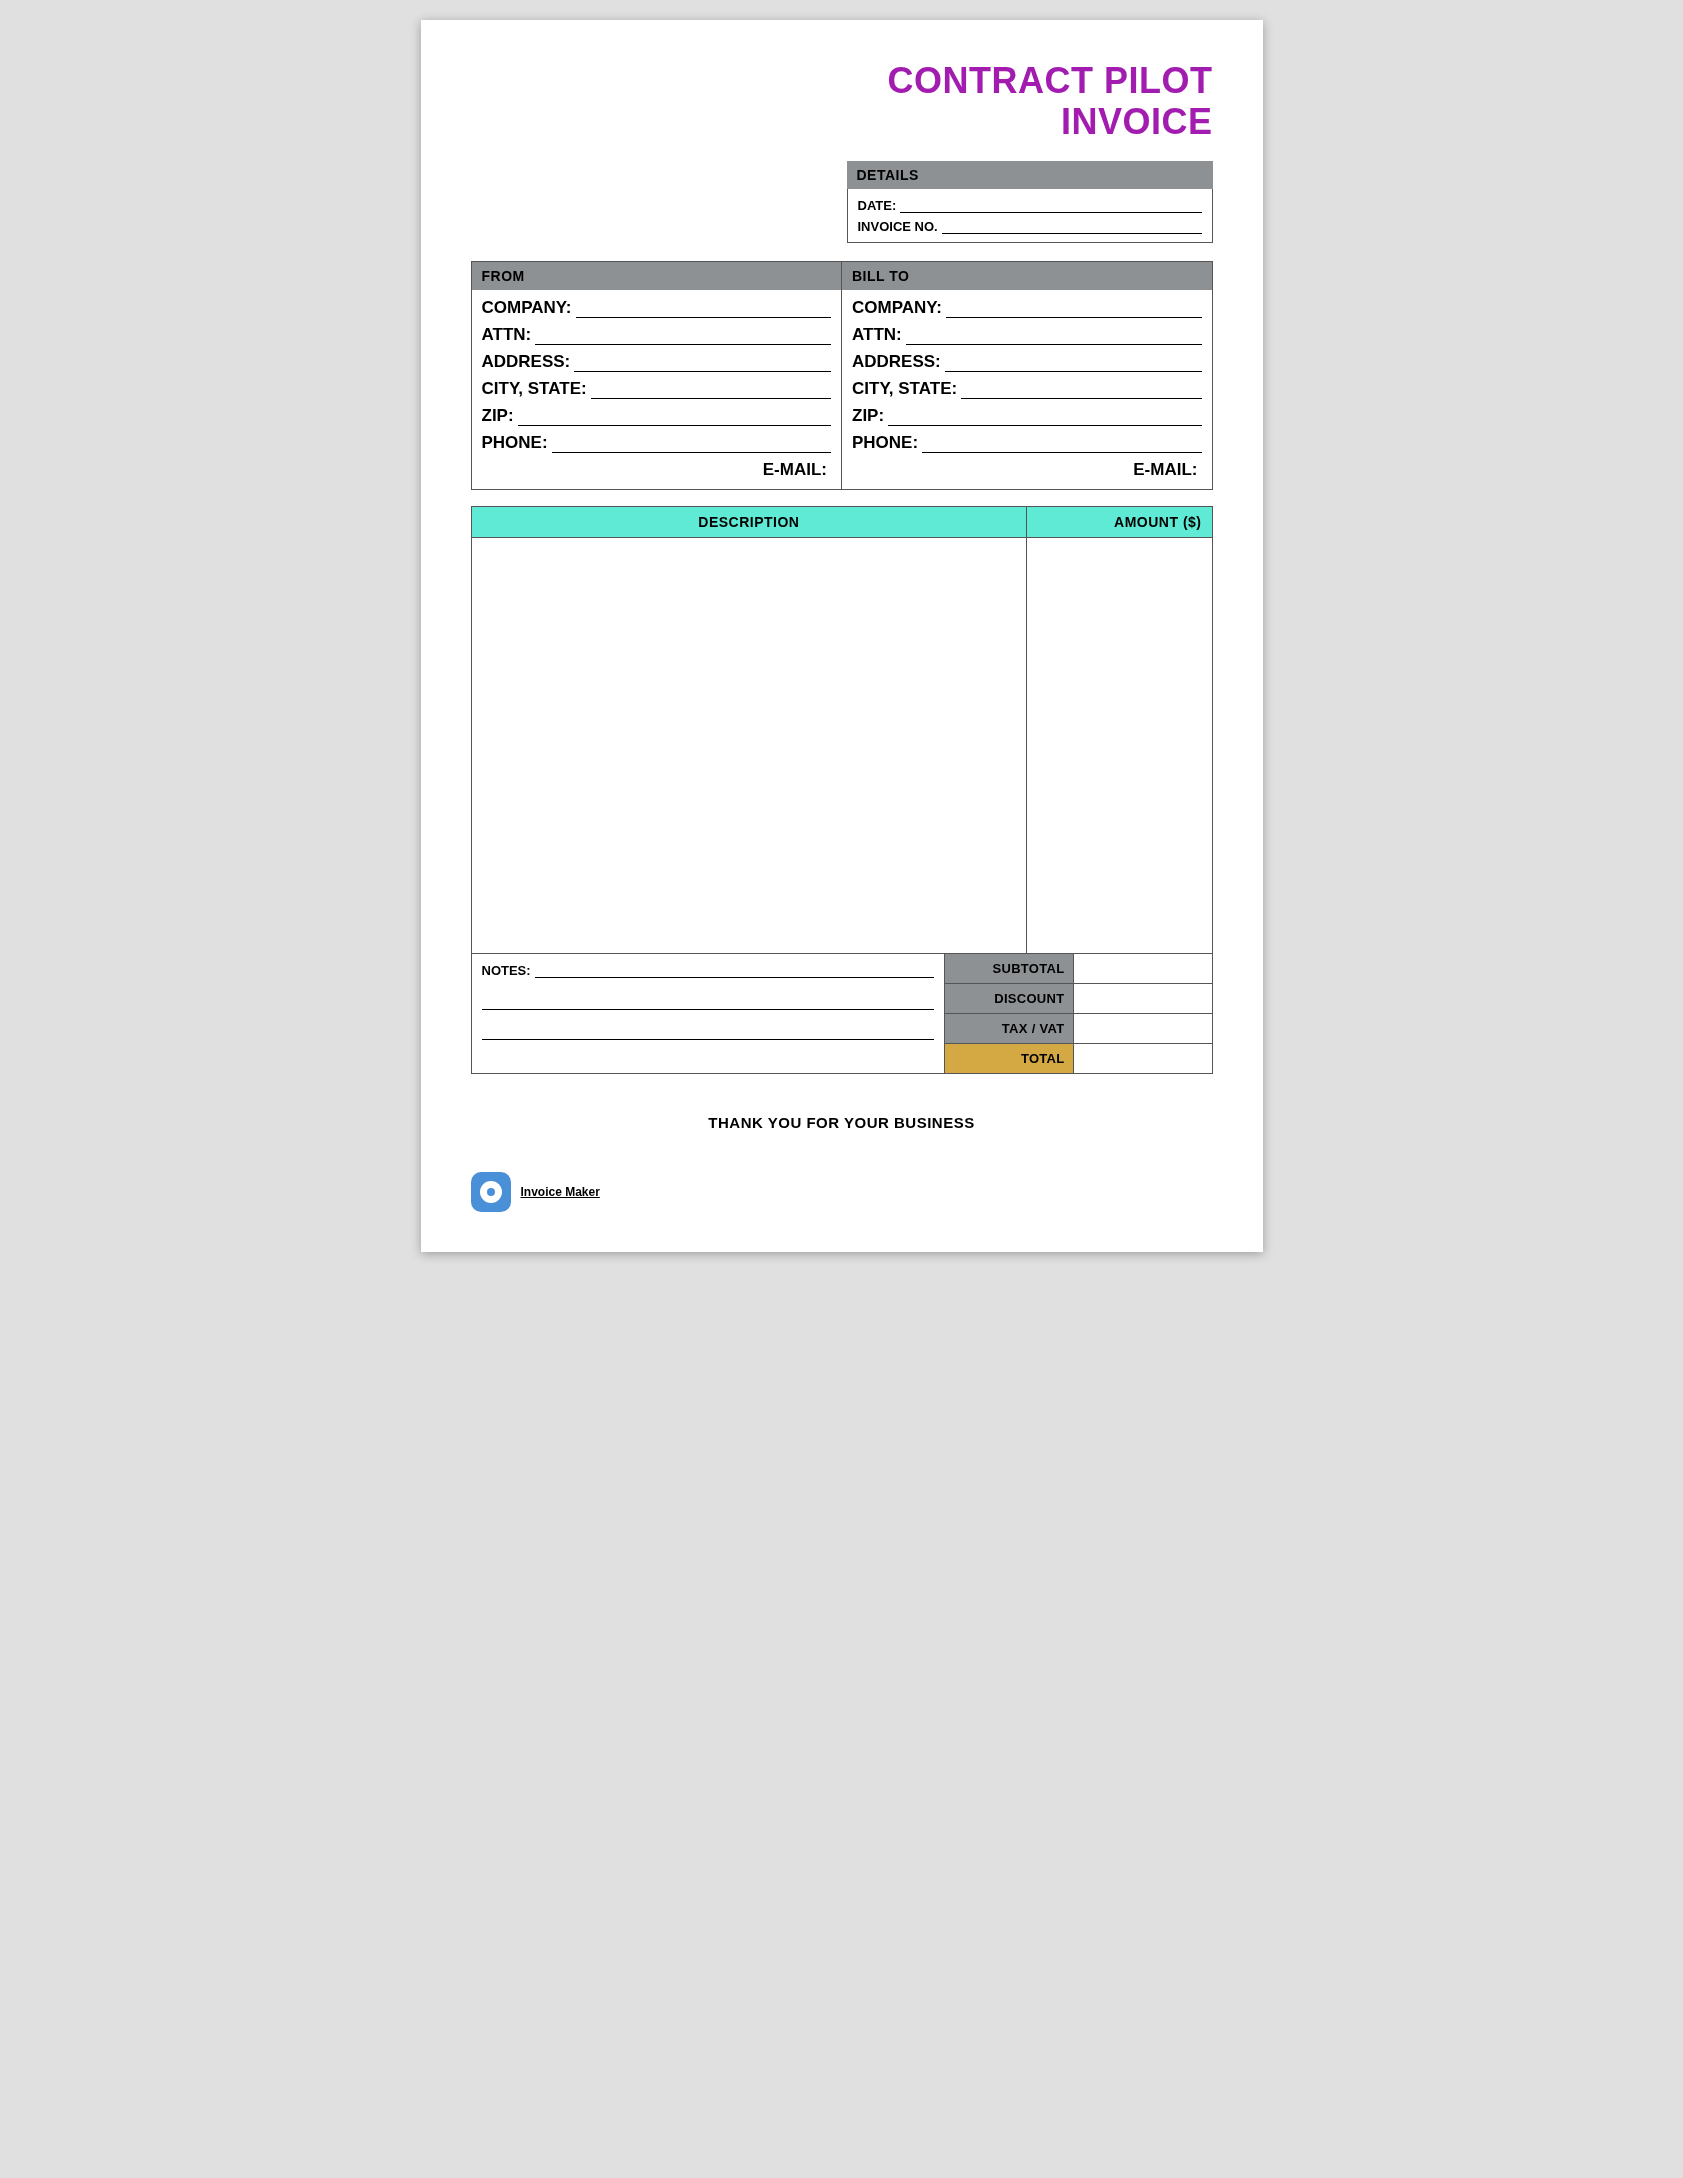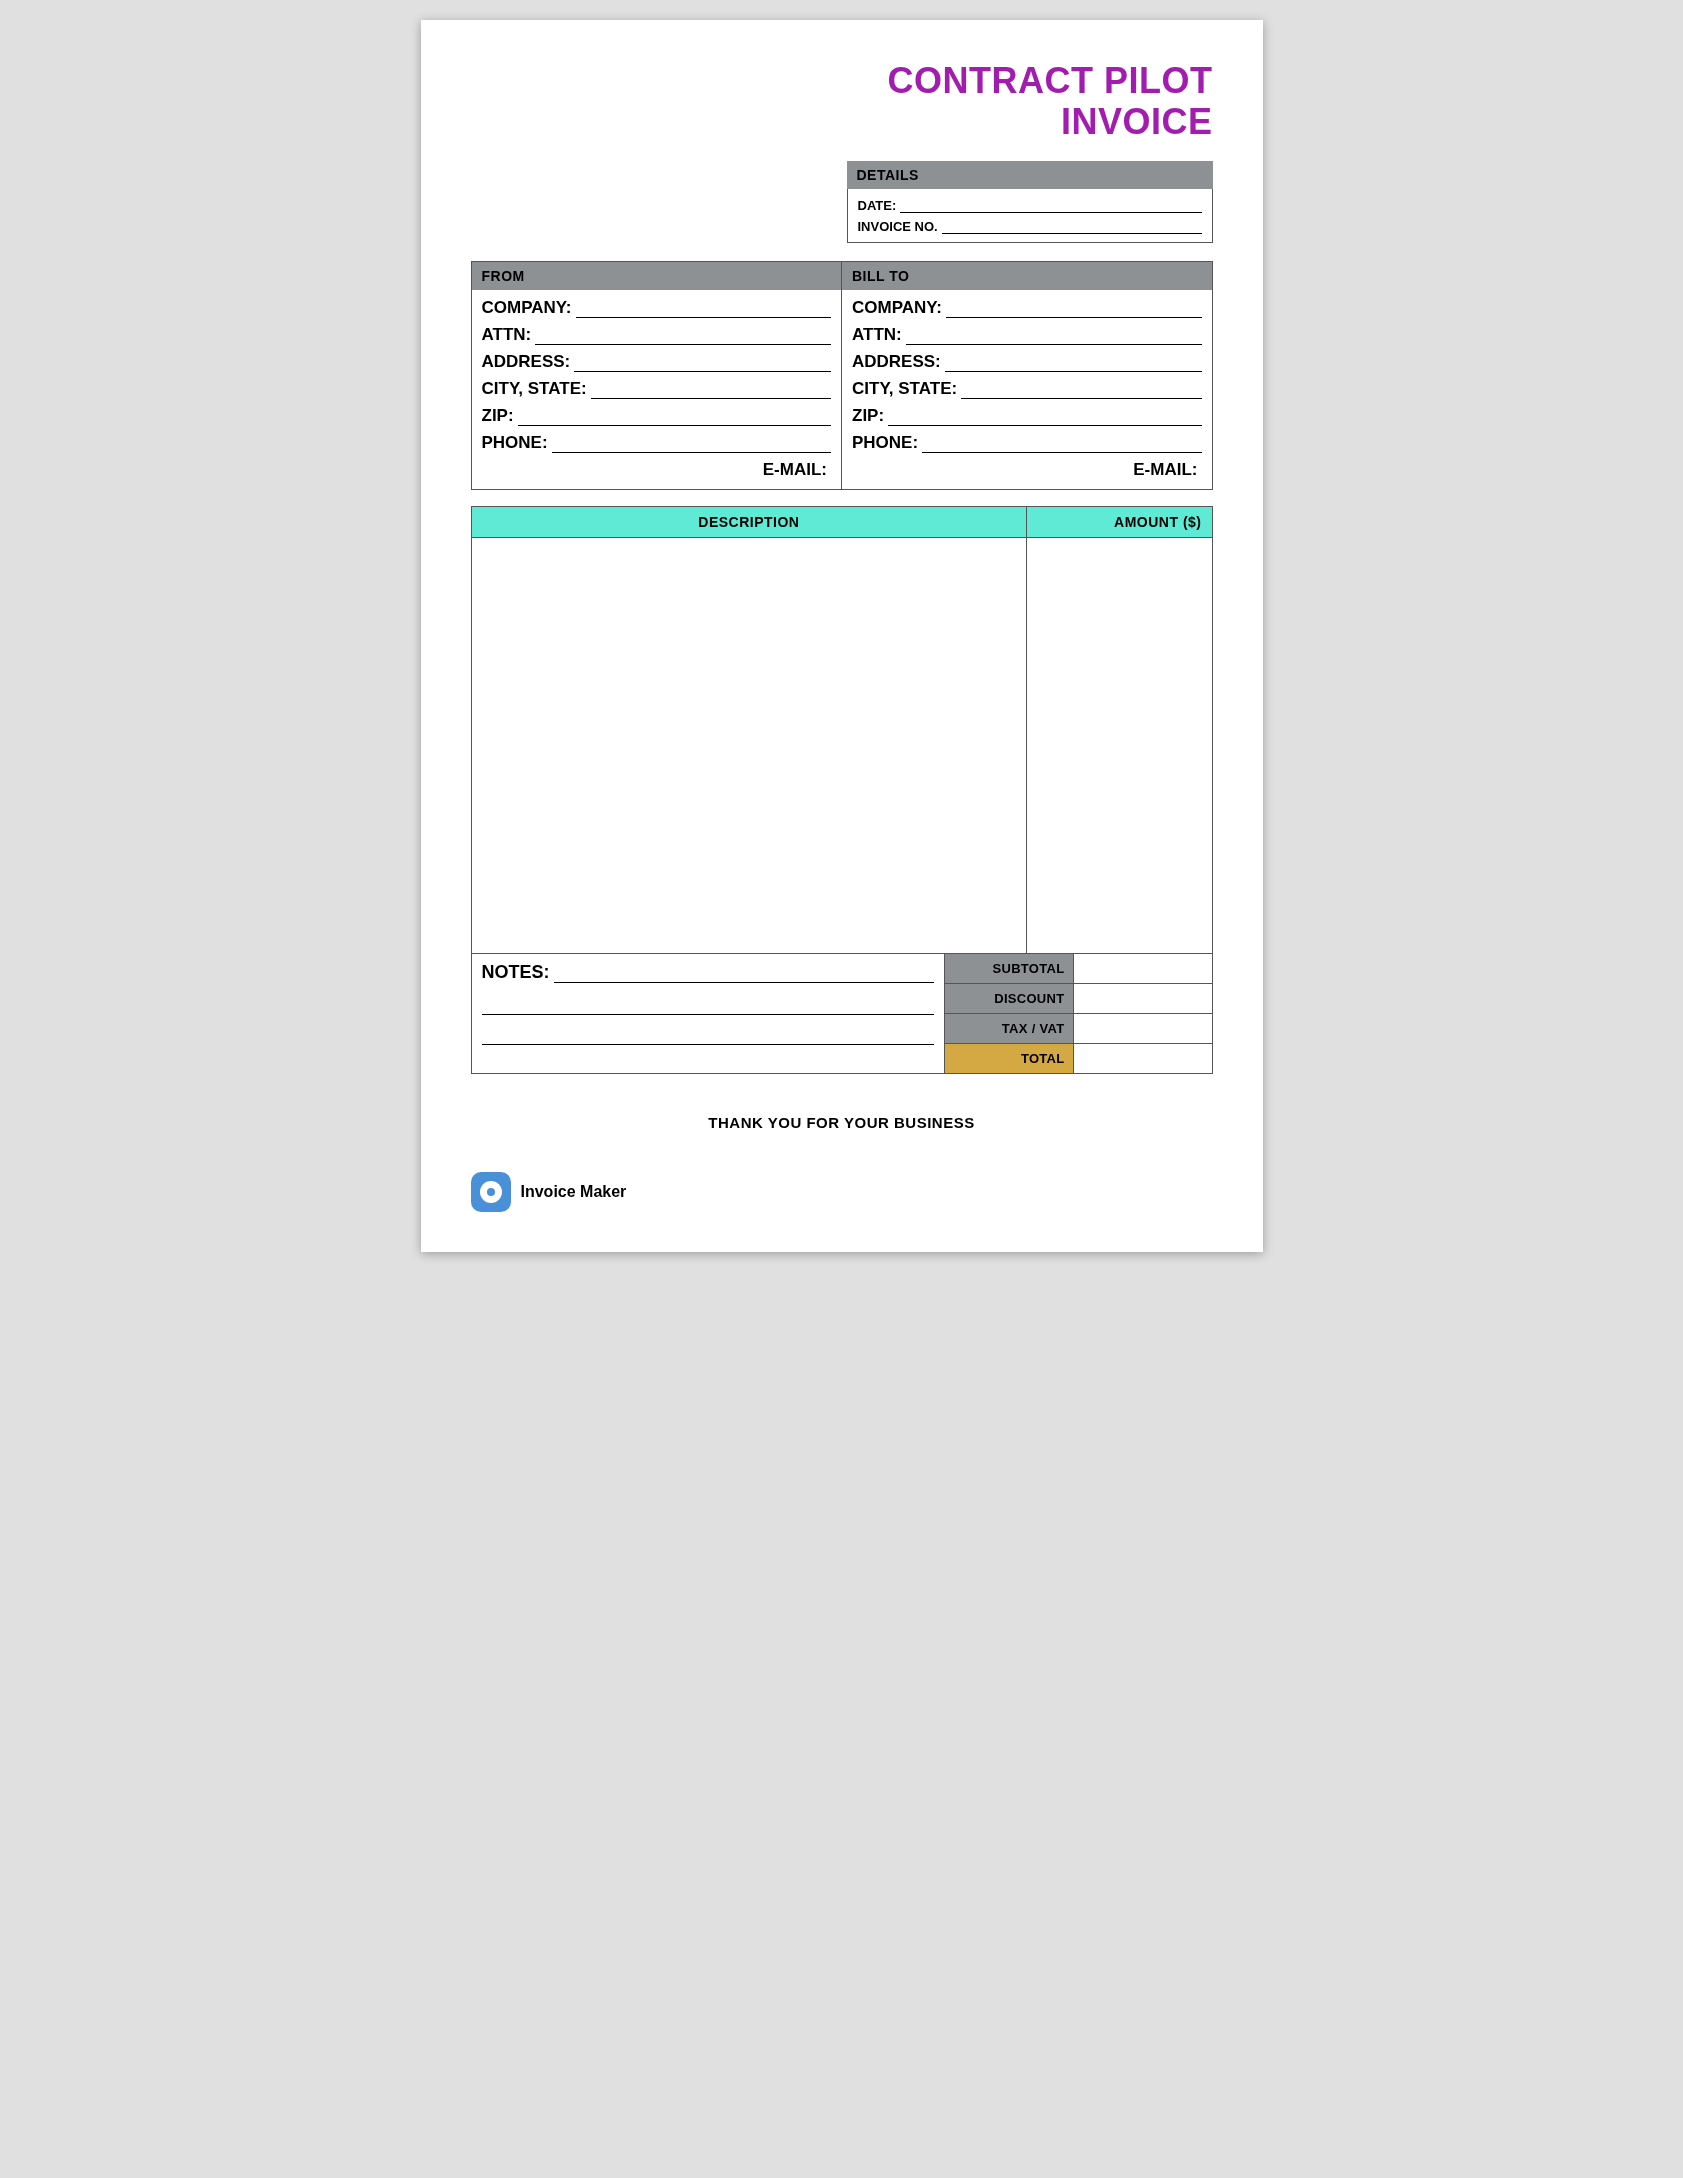--- a/index.html
+++ b/index.html
@@ -194,21 +194,21 @@
     }
 
     .notes-row {
       display: flex;
       align-items: flex-end;
       margin-bottom: 16px;
     }
 
     .notes-label {
       font-weight: 700;
-      font-size: 18px;
+      font-size: 13px;
       margin-right: 4px;
     }
 
     .notes-line {
       border-bottom: 1.5px solid #000;
       flex: 1;
       height: 16px;
     }
 
     .notes-extra-lines {
@@ -302,23 +302,24 @@
     }
 
     .footer-icon-dot {
       width: 8px;
       height: 8px;
       background: #4a90d9;
       border-radius: 50%;
     }
 
     .footer-brand-text {
-      font-size: 16px;
+      font-size: 12px;
       font-weight: 600;
       color: #000;
+      text-decoration: underline;
     }
   </style>
 </head>
 <body>
 
 <div class="page">
 
   <div class="title-section">
     <div class="title-text">
       <span>CONTRACT PILOT</span><br>

